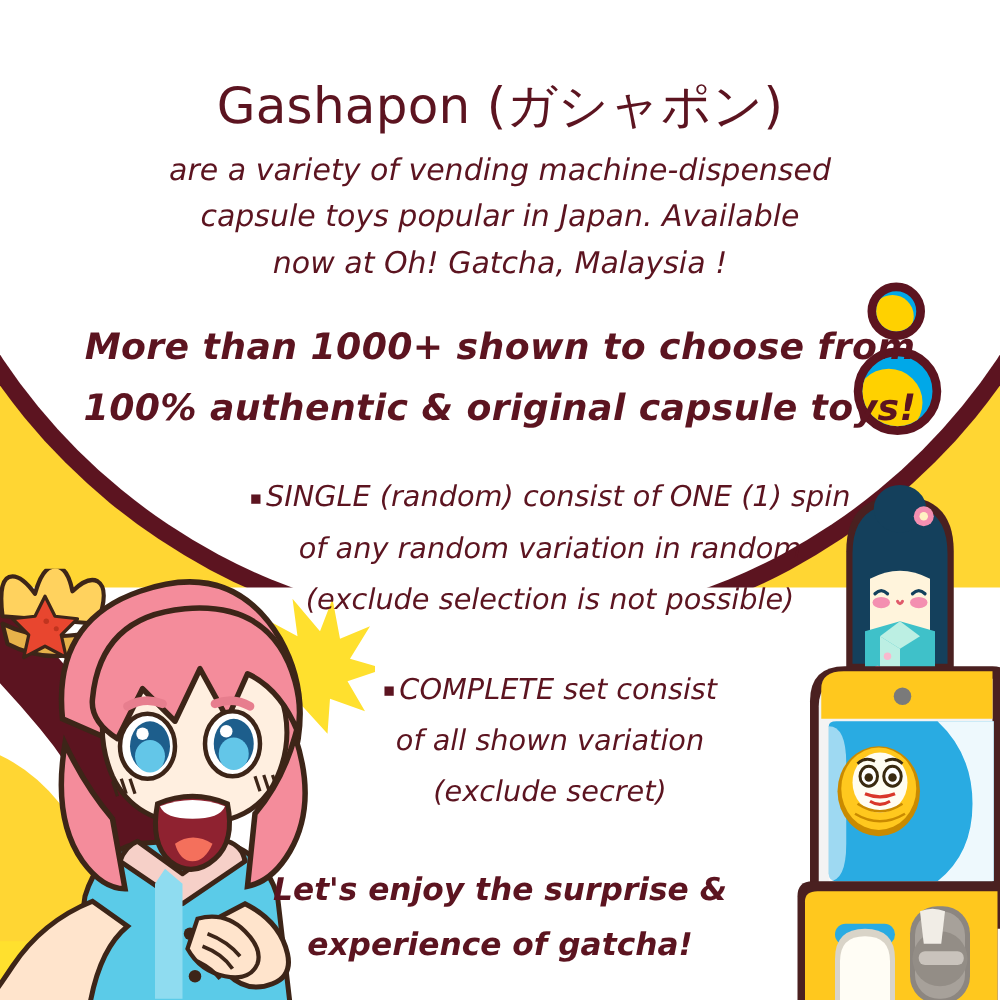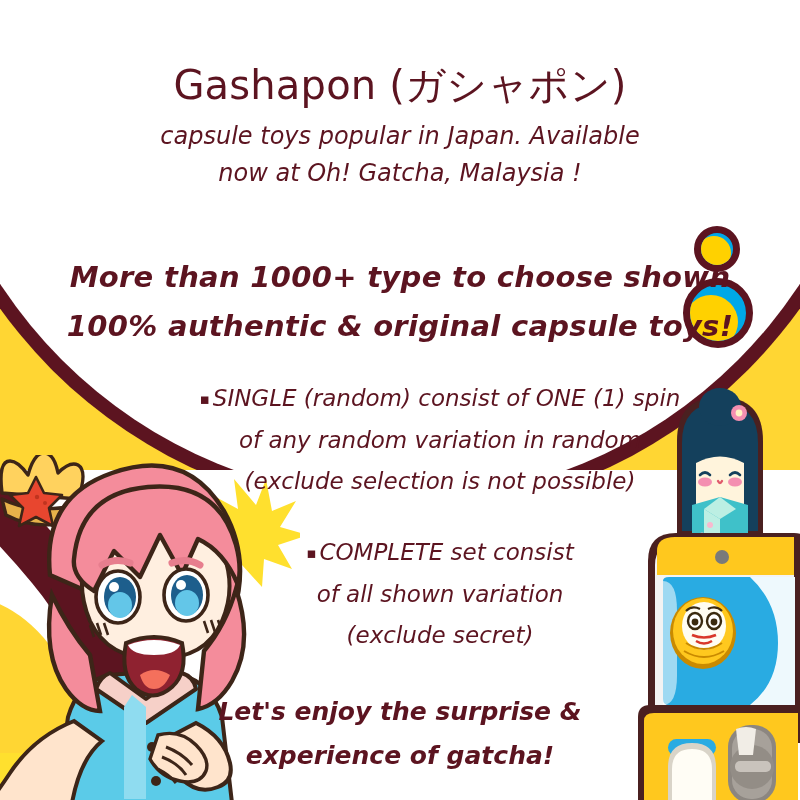--- a/index.html
+++ b/index.html
@@ -214,26 +214,27 @@
     <path d="M150 220 q14-10 30 0 q-6 14 -16 14 q-10 0 -14 -14 z" fill="#F4705C"></path>
 
     <path d="M62 140 q-10 60 14 94 q16 22 34 22 l-10 -56 q-22 -26 -38 -60 z" fill="#F48C9B" stroke="#3D2518" stroke-width="4.4"></path>
     <path d="M246 134 q18 54 -4 92 q-14 24 -34 28 l6 -58 q22 -26 32 -62 z" fill="#F48C9B" stroke="#3D2518" stroke-width="4.4"></path>
   </svg>
 
   <div class="content">
     <div class="txt title">Gashapon (ガシャポン)</div>
 
     <div class="txt lede">
+      <div>are a variety of vending machine-dispensed</div>
       <div>capsule toys popular in Japan. Available</div>
       <div>now at Oh! Gatcha, Malaysia !</div>
     </div>
 
     <div class="txt headline">
-      <div>More than 1000+ type to choose shown</div>
+      <div>More than 1000+ shown to choose from</div>
       <div>100% authentic &amp; original capsule toys!</div>
     </div>
 
     <div class="txt para single">
       <div>
         <span class="bullet">▪</span><span>SINGLE (random) consist of ONE (1) spin</span>
       </div>
       <div>of any random variation in random</div>
       <div>(exclude selection is not possible)</div>
     </div>

